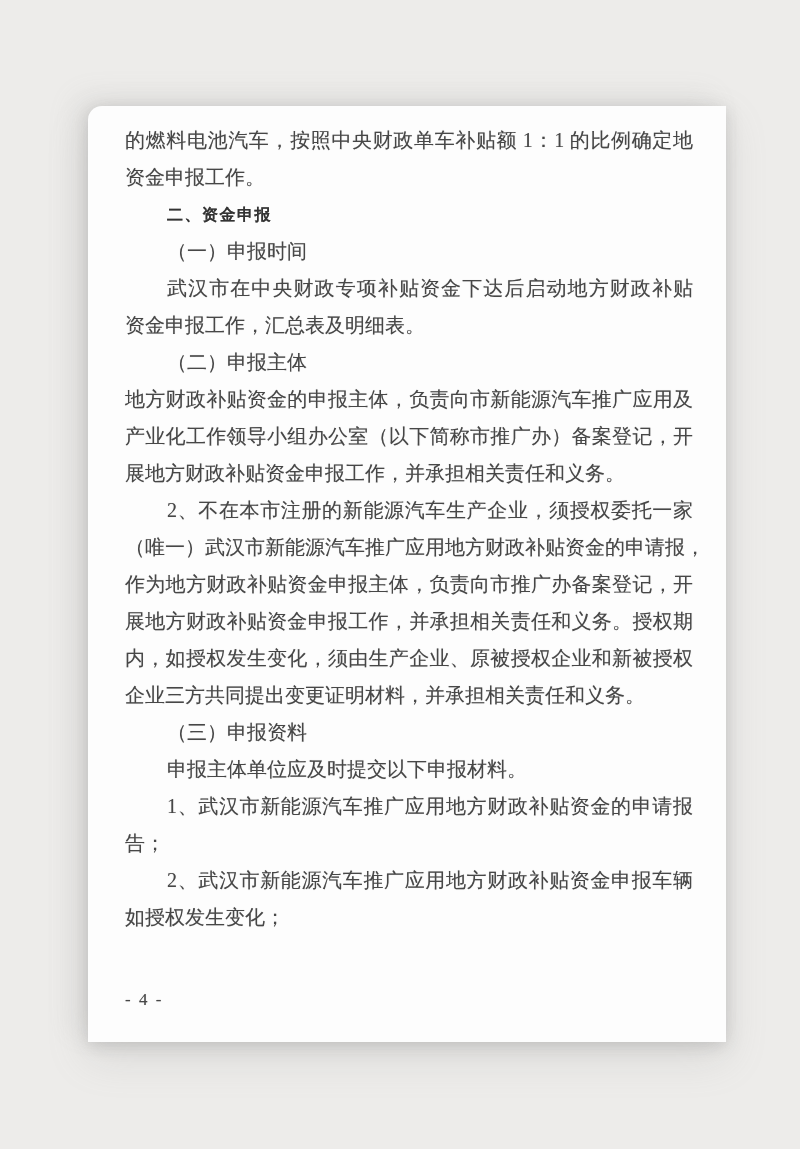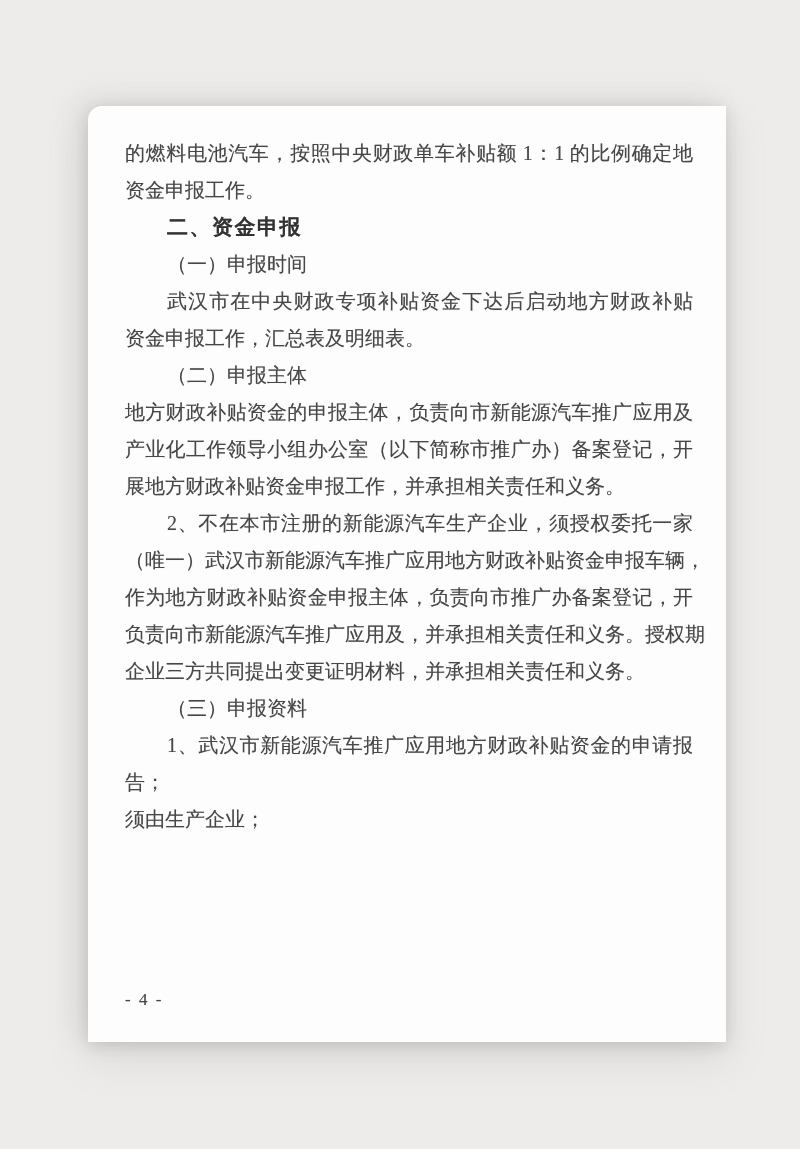--- a/index.html
+++ b/index.html
@@ -29,40 +29,40 @@
     background: var(--paper, #fdfdfd);
     border-top-left-radius: 14px;
     box-shadow:
       0 3px 16px rgba(125,125,125,0.28),
       0 16px 42px rgba(140,140,140,0.20),
       -14px -10px 28px rgba(150,150,150,0.12);
   }
   .content {
     position: absolute;
     left: 37px;
-    top: 29px;
+    top: 16px;
     width: 568px;
   }
   .line {
     height: 37px;
     line-height: 37px;
     font-size: 20px;
     color: var(--ink, #474747);
     white-space: nowrap;
     text-align: justify;
     text-align-last: left;
     text-justify: inter-character;
     text-shadow: 0 0 0.7px rgba(80,80,80,0.45);
   }
   .line.fill { text-align-last: justify; }
   .line.indent { text-indent: 42px; }
   .line.heading {
-    font-family: Liberation Serif, serif;
+    font-family: Liberation Sans, sans-serif;
     font-weight: bold;
-    font-size: 21px;
+    font-size: 16px;
     color: var(--head-ink, #333333);
     letter-spacing: 1.5px;
     text-shadow: 0 0 0.5px rgba(50,50,50,0.55);
   }
   .footer {
     position: absolute;
     left: 37px;
     top: 884px;
     font-size: 17px;
     letter-spacing: 2px;
@@ -80,24 +80,27 @@
         <div class="line">资金申报工作。</div>
         <div class="line heading indent">二、资金申报</div>
         <div class="line indent">（一）申报时间</div>
         <div class="line indent fill">武汉市在中央财政专项补贴资金下达后启动地方财政补贴</div>
         <div class="line">资金申报工作，汇总表及明细表。</div>
         <div class="line indent">（二）申报主体</div>
         <div class="line fill">地方财政补贴资金的申报主体，负责向市新能源汽车推广应用及</div>
         <div class="line fill">产业化工作领导小组办公室（以下简称市推广办）备案登记，开</div>
         <div class="line">展地方财政补贴资金申报工作，并承担相关责任和义务。</div>
         <div class="line indent fill">2、不在本市注册的新能源汽车生产企业，须授权委托一家</div>
-        <div class="line fill">（唯一）武汉市新能源汽车推广应用地方财政补贴资金申报车辆，</div>
+        <div class="line fill">（唯一）武汉市新能源汽车推广应用地方财政补贴资金的申请报，</div>
         <div class="line fill">作为地方财政补贴资金申报主体，负责向市推广办备案登记，开</div>
-        <div class="line fill">负责向市新能源汽车推广应用及，并承担相关责任和义务。授权期</div>
+        <div class="line fill">展地方财政补贴资金申报工作，并承担相关责任和义务。授权期</div>
+        <div class="line fill">内，如授权发生变化，须由生产企业、原被授权企业和新被授权</div>
         <div class="line">企业三方共同提出变更证明材料，并承担相关责任和义务。</div>
         <div class="line indent">（三）申报资料</div>
+        <div class="line indent">申报主体单位应及时提交以下申报材料。</div>
         <div class="line indent fill">1、武汉市新能源汽车推广应用地方财政补贴资金的申请报</div>
         <div class="line">告；</div>
-        <div class="line">须由生产企业；</div>
+        <div class="line indent fill">2、武汉市新能源汽车推广应用地方财政补贴资金申报车辆</div>
+        <div class="line">如授权发生变化；</div>
       </div>
     <div class="footer">- 4 -</div>
   </div>
 </div>
 
 </body></html>

